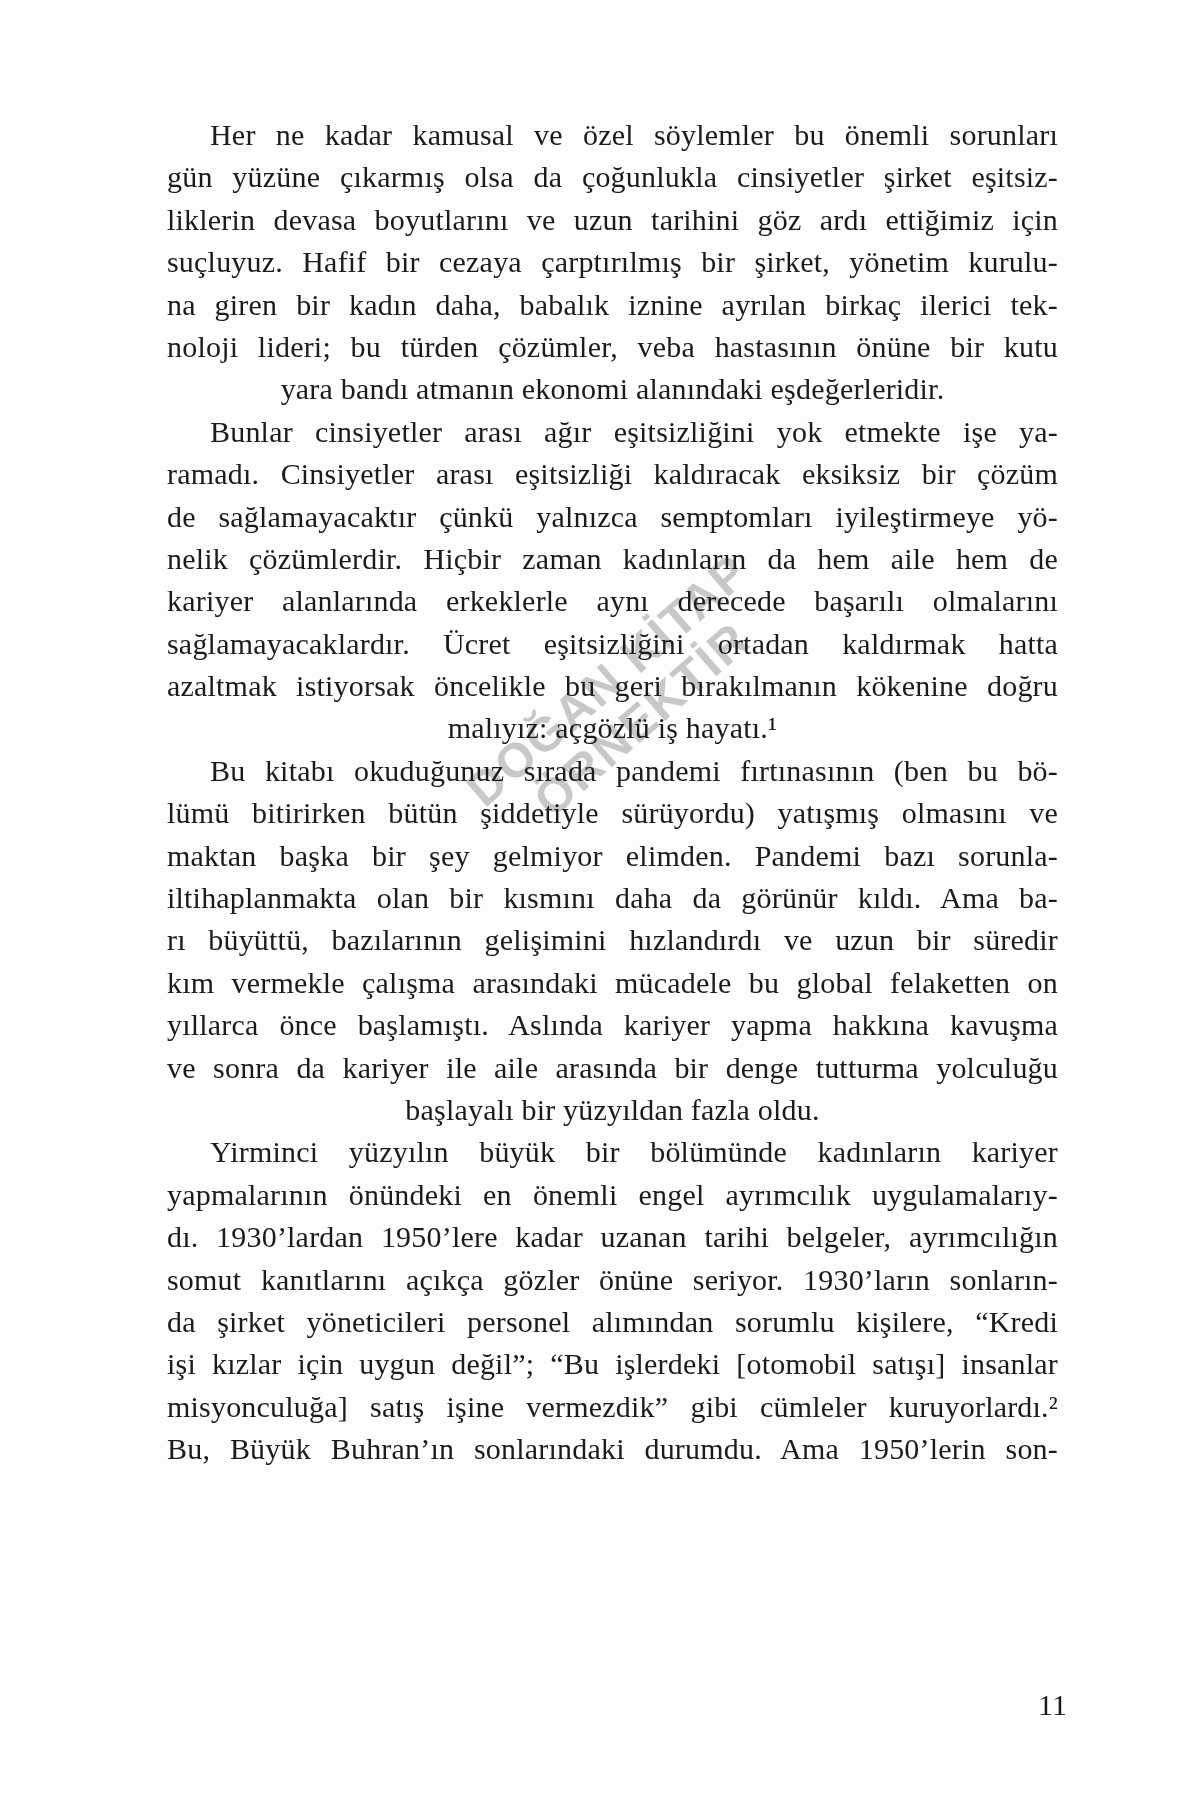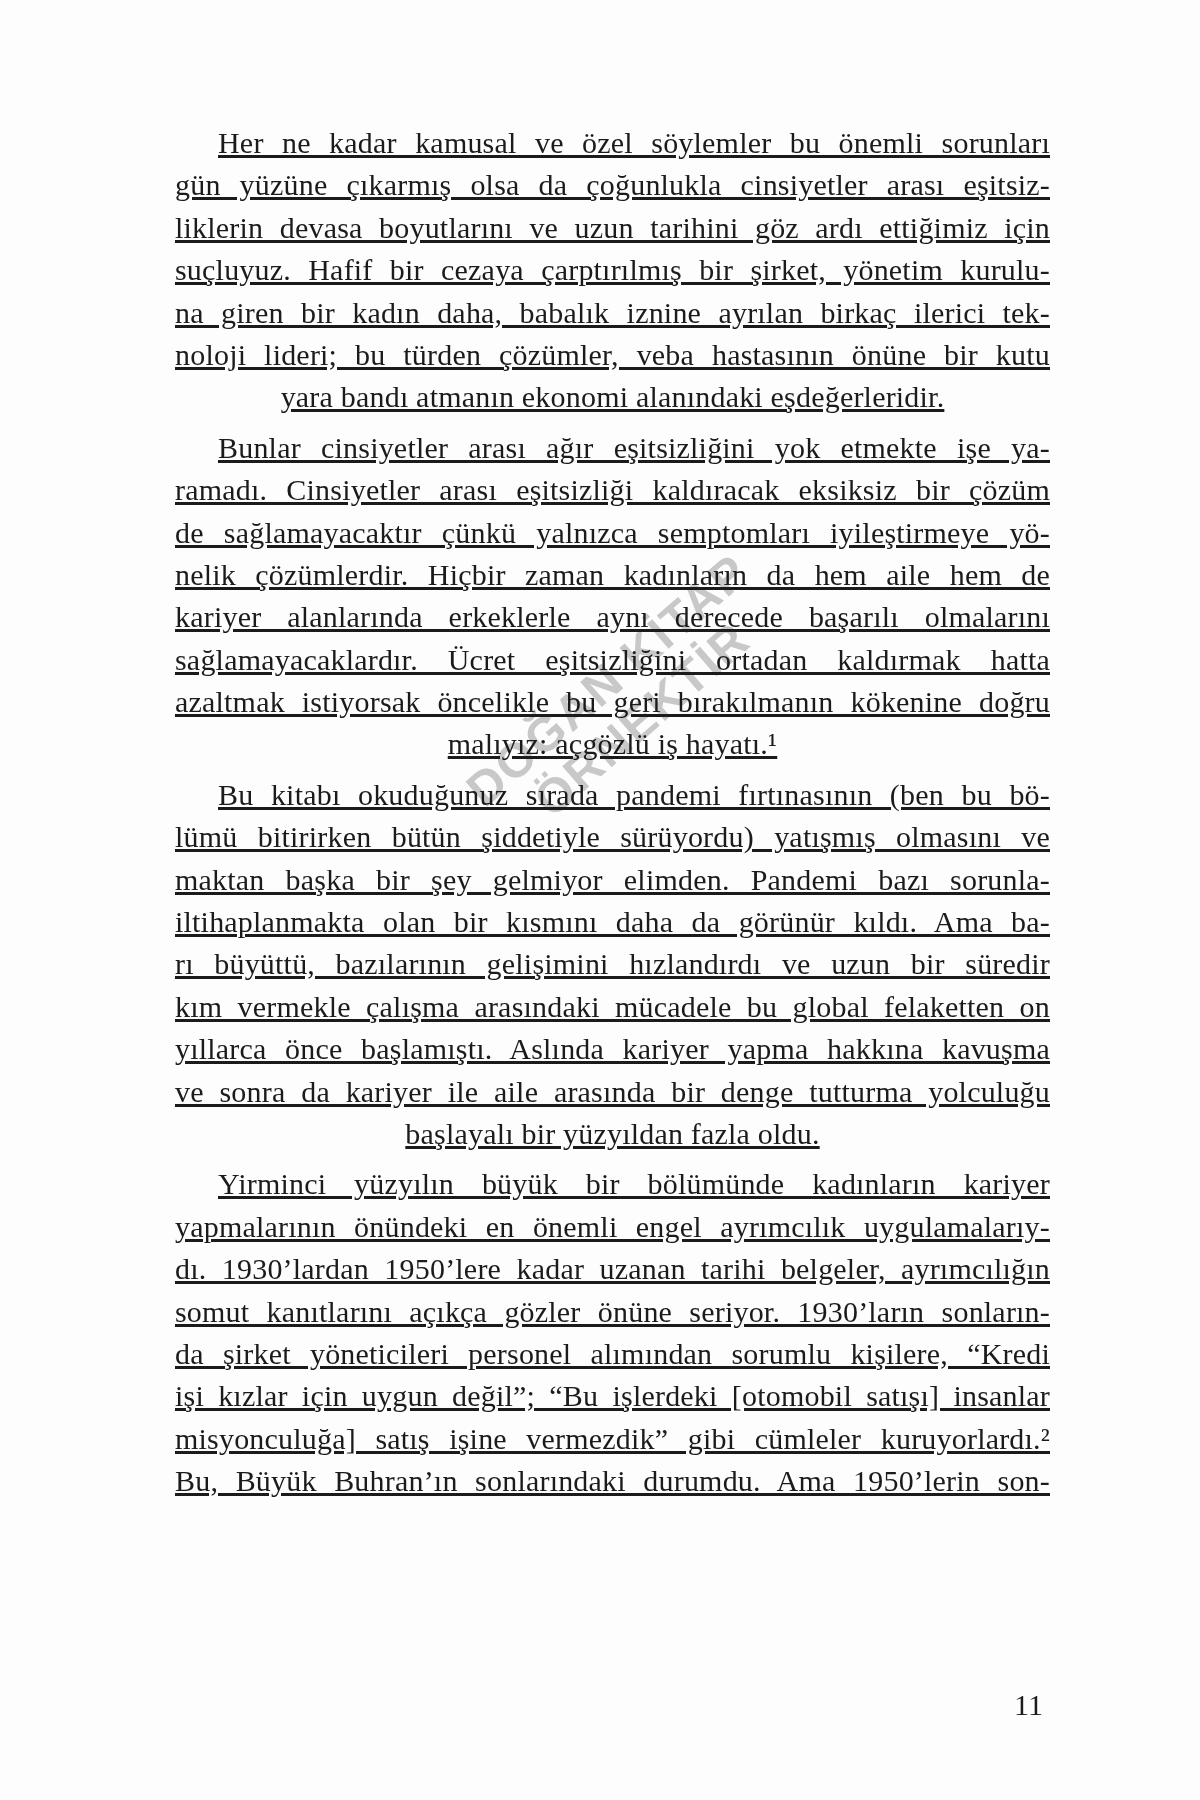--- a/index.html
+++ b/index.html
@@ -38,37 +38,37 @@
     position: absolute;
     left: 167px;
     top: 114px;
     width: 891px;
     z-index: 2;
     font-size: 30px;
     line-height: 42.4px;
     color: #1b1b1b;
     letter-spacing: 0.2px;
   }
-  .para { margin: 8px; text-decoration: underline; }
+  .para { margin: 0; }
   .line {
     height: 42.4px;
     white-space: normal;
     text-align: center;
   }
   .line.just {
     text-align: justify;
     text-align-last: justify;
     -moz-text-align-last: justify;
   }
   .line.first {
     text-indent: 43px;
   }
   .page-number {
     position: absolute;
-    left: 152px;
+    left: 176px;
     top: 1684px;
     width: 891px;
     z-index: 2;
     text-align: right;
     font-size: 30px;
     line-height: 42.4px;
     color: #1b1b1b;
   }
 </style>
 </head>
@@ -77,21 +77,21 @@
 <div class="page">
 
   <div class="watermark">
     <div>DOĞAN KİTAP</div>
     <div>ÖRNEKTİR</div>
   </div>
 
   <div class="text-block" id="text-block">
       <div class="para">
         <div class="line first just">Her ne kadar kamusal ve özel söylemler bu önemli sorunları</div>
-        <div class="line just">gün yüzüne çıkarmış olsa da çoğunlukla cinsiyetler arası eşitsiz-</div>
+        <div class="line just">gün yüzüne çıkarmış olsa da çoğunlukla cinsiyetler şirket eşitsiz-</div>
         <div class="line just">liklerin devasa boyutlarını ve uzun tarihini göz ardı ettiğimiz için</div>
         <div class="line just">suçluyuz. Hafif bir cezaya çarptırılmış bir şirket, yönetim kurulu-</div>
         <div class="line just">na giren bir kadın daha, babalık iznine ayrılan birkaç ilerici tek-</div>
         <div class="line just">noloji lideri; bu türden çözümler, veba hastasının önüne bir kutu</div>
         <div class="line">yara bandı atmanın ekonomi alanındaki eşdeğerleridir.</div>
       </div>
       <div class="para">
         <div class="line first just">Bunlar cinsiyetler arası ağır eşitsizliğini yok etmekte işe ya-</div>
         <div class="line just">ramadı. Cinsiyetler arası eşitsizliği kaldıracak eksiksiz bir çözüm</div>
         <div class="line just">de sağlamayacaktır çünkü yalnızca semptomları iyileştirmeye yö-</div>

